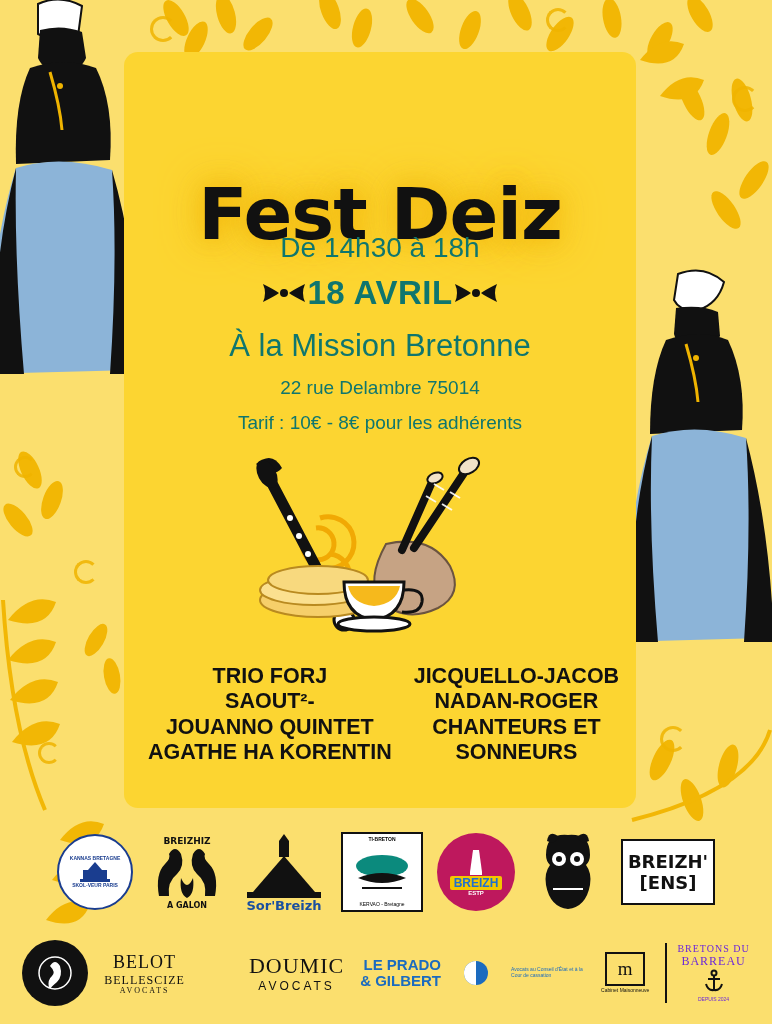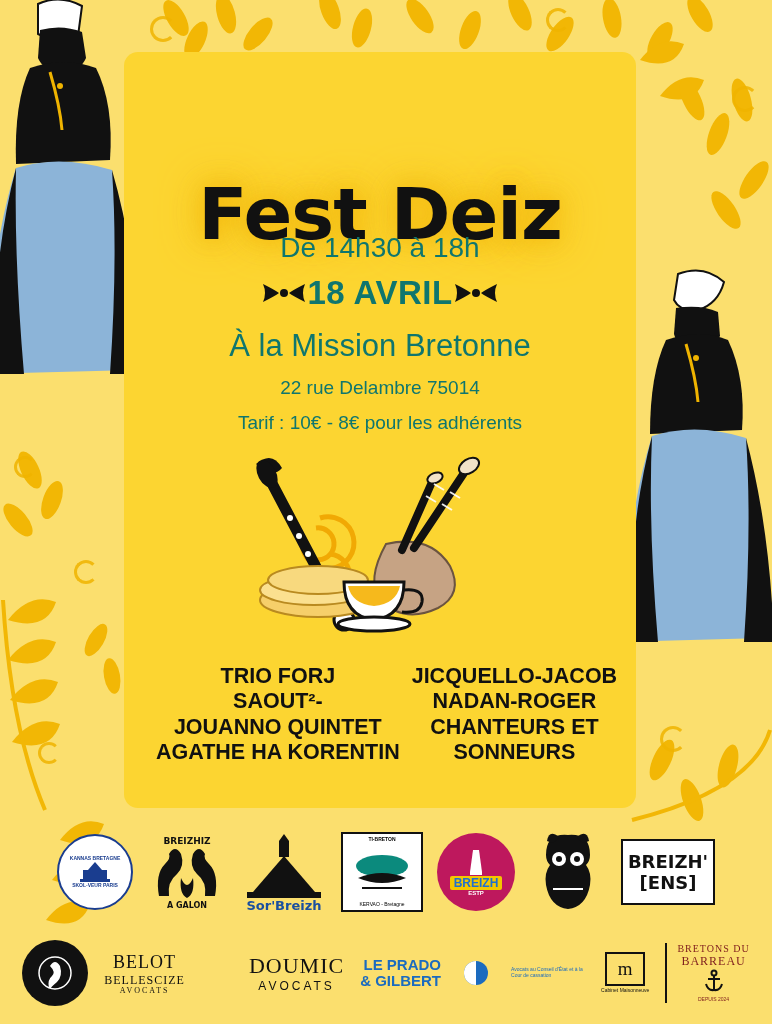--- a/index.html
+++ b/index.html
@@ -72,22 +72,22 @@
   #address   { top: 325px; font-size: 19px; font-weight: 400; }
   #price     { top: 360px; font-size: 19px; font-weight: 400; }
 
   .orn { display: inline-block; width: 46px; height: 26px; }
 
   
   #illustration { position: absolute; left: 112px; top: 400px; width: 300px; height: 200px; }
 
   
   #artists {
-    position: absolute; left: 32px; right: 22px; top: 612px;
-    display: flex; justify-content: space-between; gap: 12px;
+    position: absolute; left: 24px; right: 22px; top: 612px;
+    display: flex; justify-content: space-between; gap: 22px;
     color: #111;
   }
   .artist-col { flex: 1 1 0; text-align: center; font-size: 21.5px; font-weight: bold; line-height: 1.18; }
   .artist-col div { white-space: pre; }
 
   
   #sponsors-1 {
     position: absolute; left: 0; right: 0; top: 824px; height: 96px;
     display: flex; align-items: center; justify-content: center; gap: 14px;
   }
@@ -412,21 +412,21 @@
     </div>
 
     <div class="logo">
       <div style="text-align:center;color:#111;">
         <div style="width:40px;height:34px;border:2px solid #111;display:flex;align-items:center;justify-content:center;margin:0 auto;font-family:'Liberation Serif',serif;font-size:19px;">m</div>
         <div class="xtiny" style="margin-top:2px;">Cabinet Maisonneuve</div>
       </div>
     </div>
 
     <div class="logo">
-      <div style="text-align:center;color:#7f1d1d;border-left:2px solid #111;padding-left:10px;">
+      <div style="text-align:center;color:#6d28d9;border-left:2px solid #111;padding-left:10px;">
         <div style="font-size:10px;font-family:'Liberation Serif',serif;letter-spacing:1px;">BRETONS DU</div>
         <div style="font-size:12px;font-family:'Liberation Serif',serif;letter-spacing:1px;">BARREAU</div>
         <svg width="24" height="24" viewBox="0 0 24 24">
           <circle cx="12" cy="4" r="2.5" fill="none" stroke="#111" stroke-width="2"></circle>
           <line x1="12" y1="7" x2="12" y2="21" stroke="#111" stroke-width="2"></line>
           <line x1="6" y1="10" x2="18" y2="10" stroke="#111" stroke-width="2"></line>
           <path d="M4 15 q2 7 8 6" fill="none" stroke="#111" stroke-width="2"></path>
           <path d="M20 15 q-2 7 -8 6" fill="none" stroke="#111" stroke-width="2"></path>
         </svg>
         <div class="xtiny">DEPUIS 2024</div>

